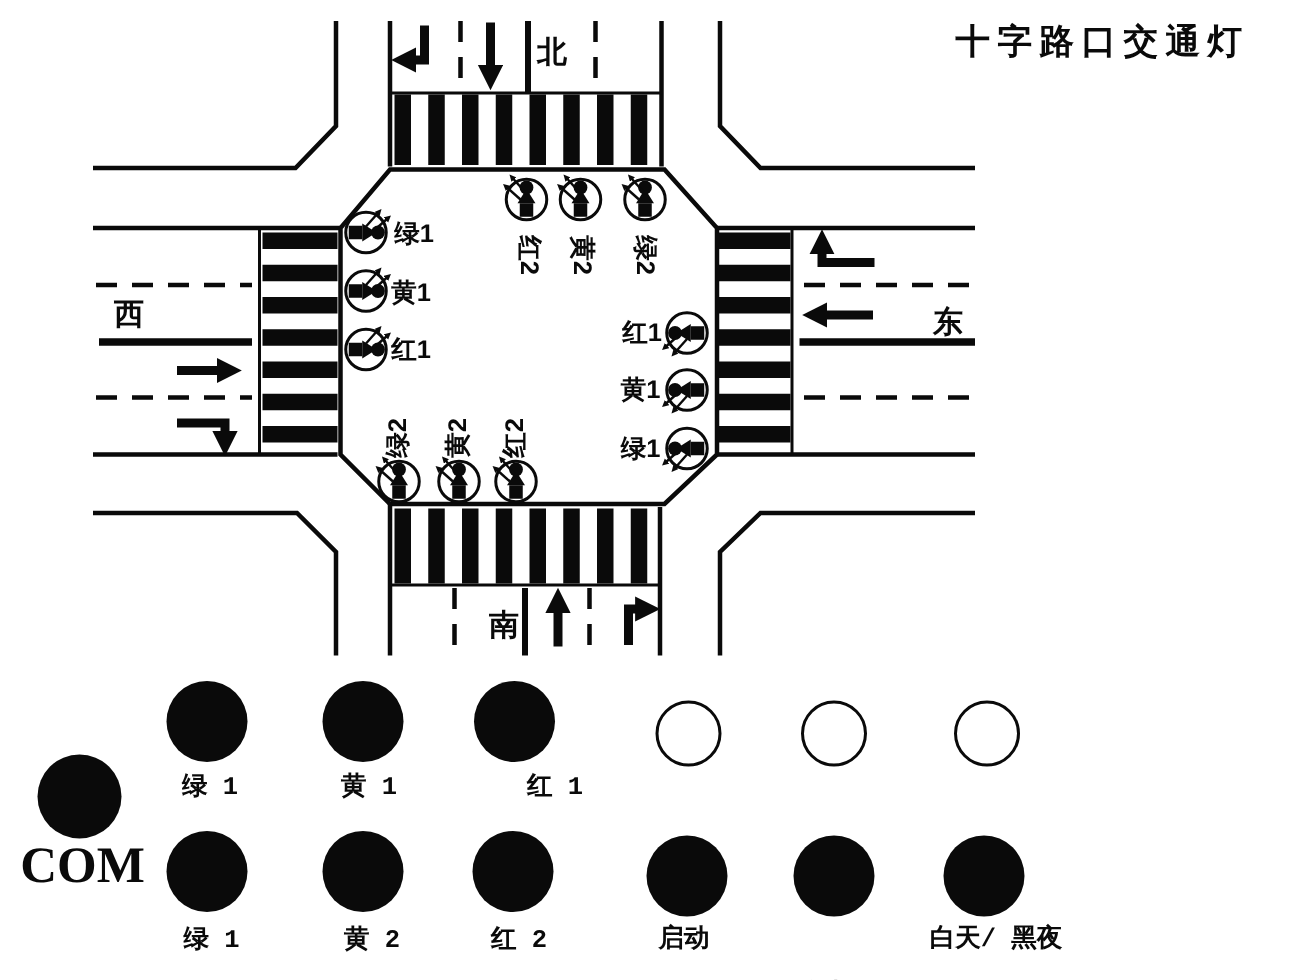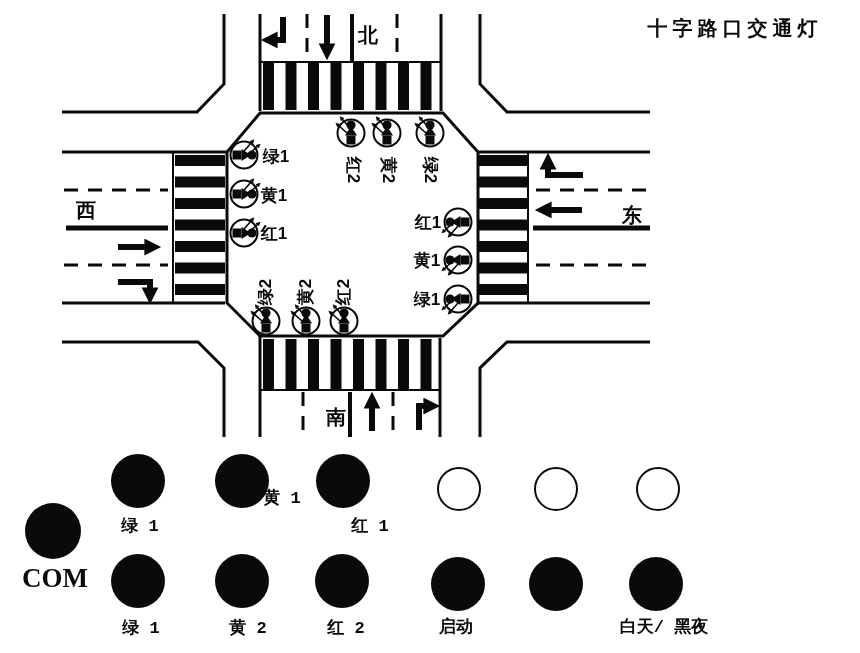--- a/index.html
+++ b/index.html
@@ -6,22 +6,22 @@
   #stage{position:relative;width:860px;height:653px;background:#fff;overflow:hidden;
          font-family:"Liberation Sans",sans-serif;color:#000;}
   #gfx{position:absolute;left:0;top:0;}
   .lbl{position:absolute;font-weight:bold;color:#0a0a0a;white-space:nowrap;line-height:1;}
   .ctr{transform:translate(-50%,-50%);}
   .rot90{transform:translate(-50%,-50%) rotate(90deg);}
   .rotm90{transform:translate(-50%,-50%) rotate(-90deg);}
   .sig{font-size:17px;}
   .cmp{font-size:20px;}
   .pan{font-size:17px;font-family:Liberation Mono, monospace;}
-  .com{font-size:27px;font-family:"Liberation Serif",serif;}
-  .title{font-size:20px;letter-spacing:5px;font-family:"Liberation Serif",serif;}
+  .com{font-size:34px;font-family:"Liberation Serif",serif;}
+  .title{font-size:23px;letter-spacing:5px;font-family:"Liberation Serif",serif;}
 </style>
 </head>
 <body>
 
 <div id="stage">
 
 <svg id="gfx" width="860" height="653" viewBox="0 0 860 653">
   <defs>
     <marker id="mh" markerWidth="4" markerHeight="3" refX="0.6" refY="1.4" orient="auto">
       <polygon points="0,0 2.8,1.4 0,2.8" fill="#0a0a0a"></polygon>
@@ -184,21 +184,21 @@
 <div class="lbl sig ctr" style="left:427px;top:260px;">黄1</div>
 <div class="lbl sig ctr" style="left:427px;top:299px;">绿1</div>
 
 <div class="lbl sig rotm90" style="left:265px;top:292px;">绿2</div>
 <div class="lbl sig rotm90" style="left:305px;top:292px;">黄2</div>
 <div class="lbl sig rotm90" style="left:343px;top:292px;">红2</div>
 
 <div class="lbl com ctr" style="left:55px;top:578px;">COM</div>
 
 <div class="lbl pan ctr" style="left:140px;top:526px;">绿 1</div>
-<div class="lbl pan ctr" style="left:246px;top:498px;margin-left:36px;">黄 1</div>
+<div class="lbl pan ctr" style="left:246px;top:526px;">黄 1</div>
 <div class="lbl pan ctr" style="left:346px;top:526px;margin-left:24px;">红 1</div>
 
 <div class="lbl pan ctr" style="left:141px;top:628px;">绿 1</div>
 <div class="lbl pan ctr" style="left:248px;top:628px;">黄 2</div>
 <div class="lbl pan ctr" style="left:346px;top:628px;text-align:center;">红 2</div>
 
 <div class="lbl pan ctr" style="left:456px;top:627px;">启动</div>
 <div class="lbl pan ctr" style="left:548px;top:664px;">停止</div>
 <div class="lbl pan ctr" style="left:664px;top:627px;">白天/ 黑夜</div>
 

